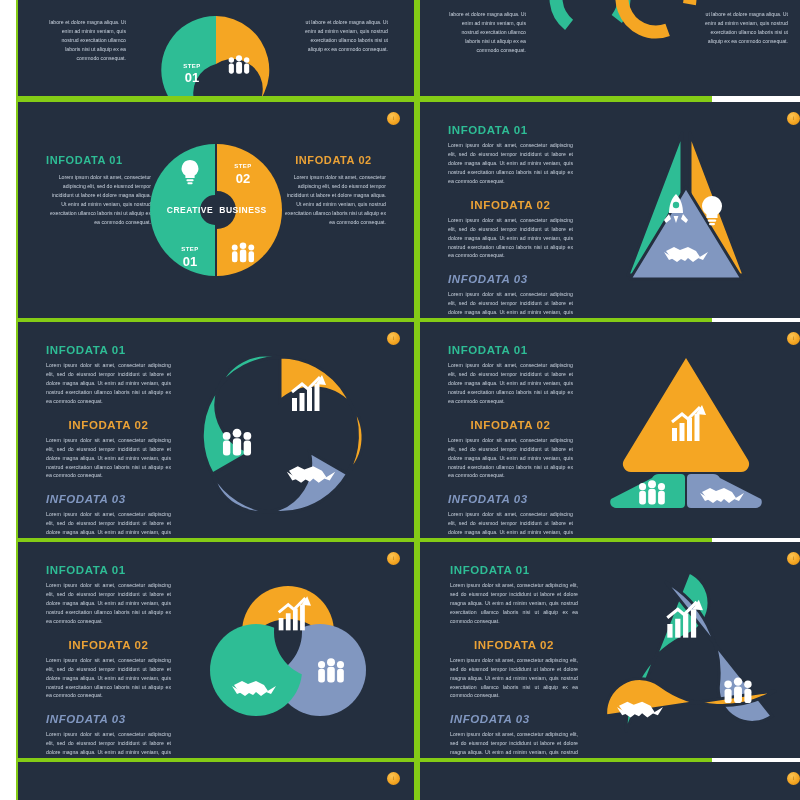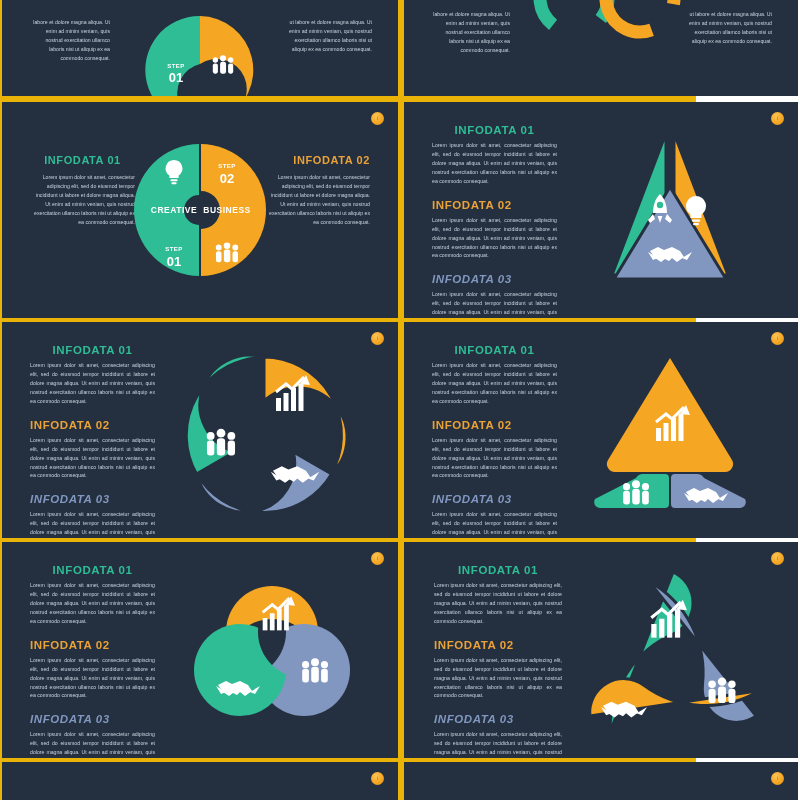--- a/index.html
+++ b/index.html
@@ -3,21 +3,22 @@
 <meta charset="utf-8">
 <style>
   html,body{margin:0;padding:0;}
   body{
     width:800px;height:800px;overflow:hidden;
     background:#ffffff;
     font-family:"Liberation Sans", sans-serif;
   }
   .sheet{
     position:relative;width:696px;height:800px;
-    background:#eab308;
+    background:#84cc16;
+    margin-left:16px;
   }
   
   .slide{
     position:absolute;
     background:#242f3f;
     overflow:hidden;
     box-sizing:border-box;
   }
   .col-l{left:2px;width:396px;}
   .col-r{left:404px;width:394px;}
@@ -38,22 +39,22 @@
     text-align:center;font-style:normal;
     font-size:6px;color:#b4780d;line-height:9px;
   }
 
   
   .txtcol{position:absolute;}
   .head{
     font-size:11.5px;letter-spacing:.6px;font-weight:600;
     margin:0 0 5px 0;
   }
-  .c-teal{color:#2ebd95;text-align:center;}
-  .c-orange{color:#eba236;}
+  .c-teal{color:#2ebd95;}
+  .c-orange{color:#eba236;text-align:center;}
   .c-blue{color:#8197c0;font-style:italic;}
   .body{
     font-size:5.2px;line-height:1.72;color:#c9d2de;
     margin:0 0 13px 0;
   }
   .body.r{text-align:right;}
   .body.j{text-align:justify;}
 
   
   .side-l{left:28px;top:52px;width:105px;}

